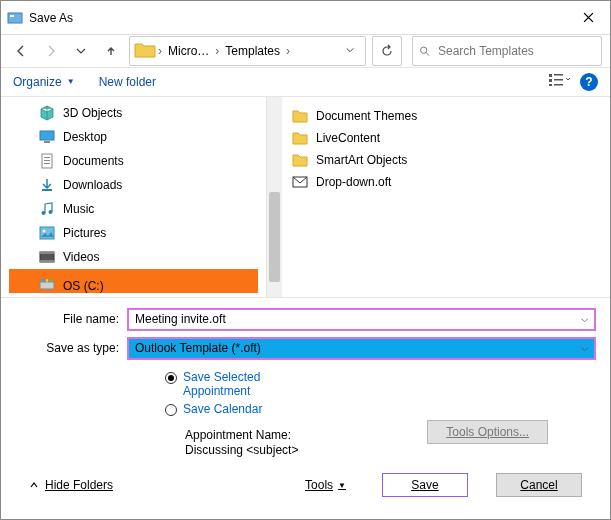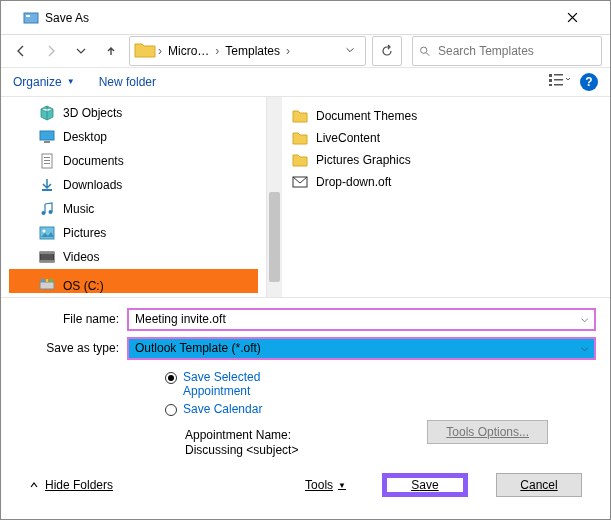--- a/index.html
+++ b/index.html
@@ -14,21 +14,21 @@
     overflow: hidden;
     border: 1px solid #888;
     display: flex;
     flex-direction: column;
   }
   
   .titlebar {
     height: 44px;
     display: flex;
     align-items: center;
-    padding: 0 16px;
+    padding: 0 0;
     border-bottom: 1px solid #ddd;
   }
   .titlebar .app-icon { width: 16px; height: 16px; margin: 0 6px; }
   .titlebar .title { flex: 1; }
   .titlebar .close { width: 44px; height: 30px; display:flex; align-items:center; justify-content:center; }
   .titlebar .close svg { width:11px; height:11px; }
   
   .navbar {
     height: 42px;
     display: flex;
@@ -154,21 +154,21 @@
     display:flex; align-items:center; padding:8px 14px 12px 14px; gap:28px;text-decoration:underline;
   }
   .hide-folders { display:flex; align-items:center; gap:6px; }
   .hide-folders svg { width:10px; height:10px; }
   .footer-spacer { flex:1; }
   .tools { display:flex; align-items:center; gap:5px; margin-right:8px; }
   .btn {
     min-width:86px; height:24px; border:1px solid #adadad; background:#e1e1e1;
     display:flex; align-items:center; justify-content:center;
   }
-  .btn.primary { border:5px solid #8b5cf6; background:#fff; }
+  .btn.primary { border:1px solid #8b5cf6; background:#fff; }
   .accel { text-decoration:underline; }
   
   .ic-folder { fill:#f3cc53; stroke:#d6a829; }
 </style>
 </head>
 <body>
 
 <div class="titlebar">
   <span class="app-icon">
     <svg viewBox="0 0 16 16">
@@ -338,21 +338,21 @@
       <div class="file-item">
         <span class="icon"><svg viewBox="0 0 16 16">
             <path d="M1 4 L1 14 L15 14 L15 5 L8 5 L6 3 L1 3 Z" class="ic-folder"></path>
           </svg></span>
         <span>LiveContent</span>
       </div>
       <div class="file-item">
         <span class="icon"><svg viewBox="0 0 16 16">
             <path d="M1 4 L1 14 L15 14 L15 5 L8 5 L6 3 L1 3 Z" class="ic-folder"></path>
           </svg></span>
-        <span>Pictures Graphics</span>
+        <span>SmartArt Objects</span>
       </div>
       <div class="file-item">
         <span class="icon"><svg viewBox="0 0 16 16">
             <rect x="1" y="3" width="14" height="10" fill="#fff" stroke="#333"></rect>
             <path d="M1 3 L8 9 L15 3" fill="none" stroke="#333"></path>
           </svg></span>
         <span>Drop-down.oft</span>
       </div>
     </div>
 </div>

